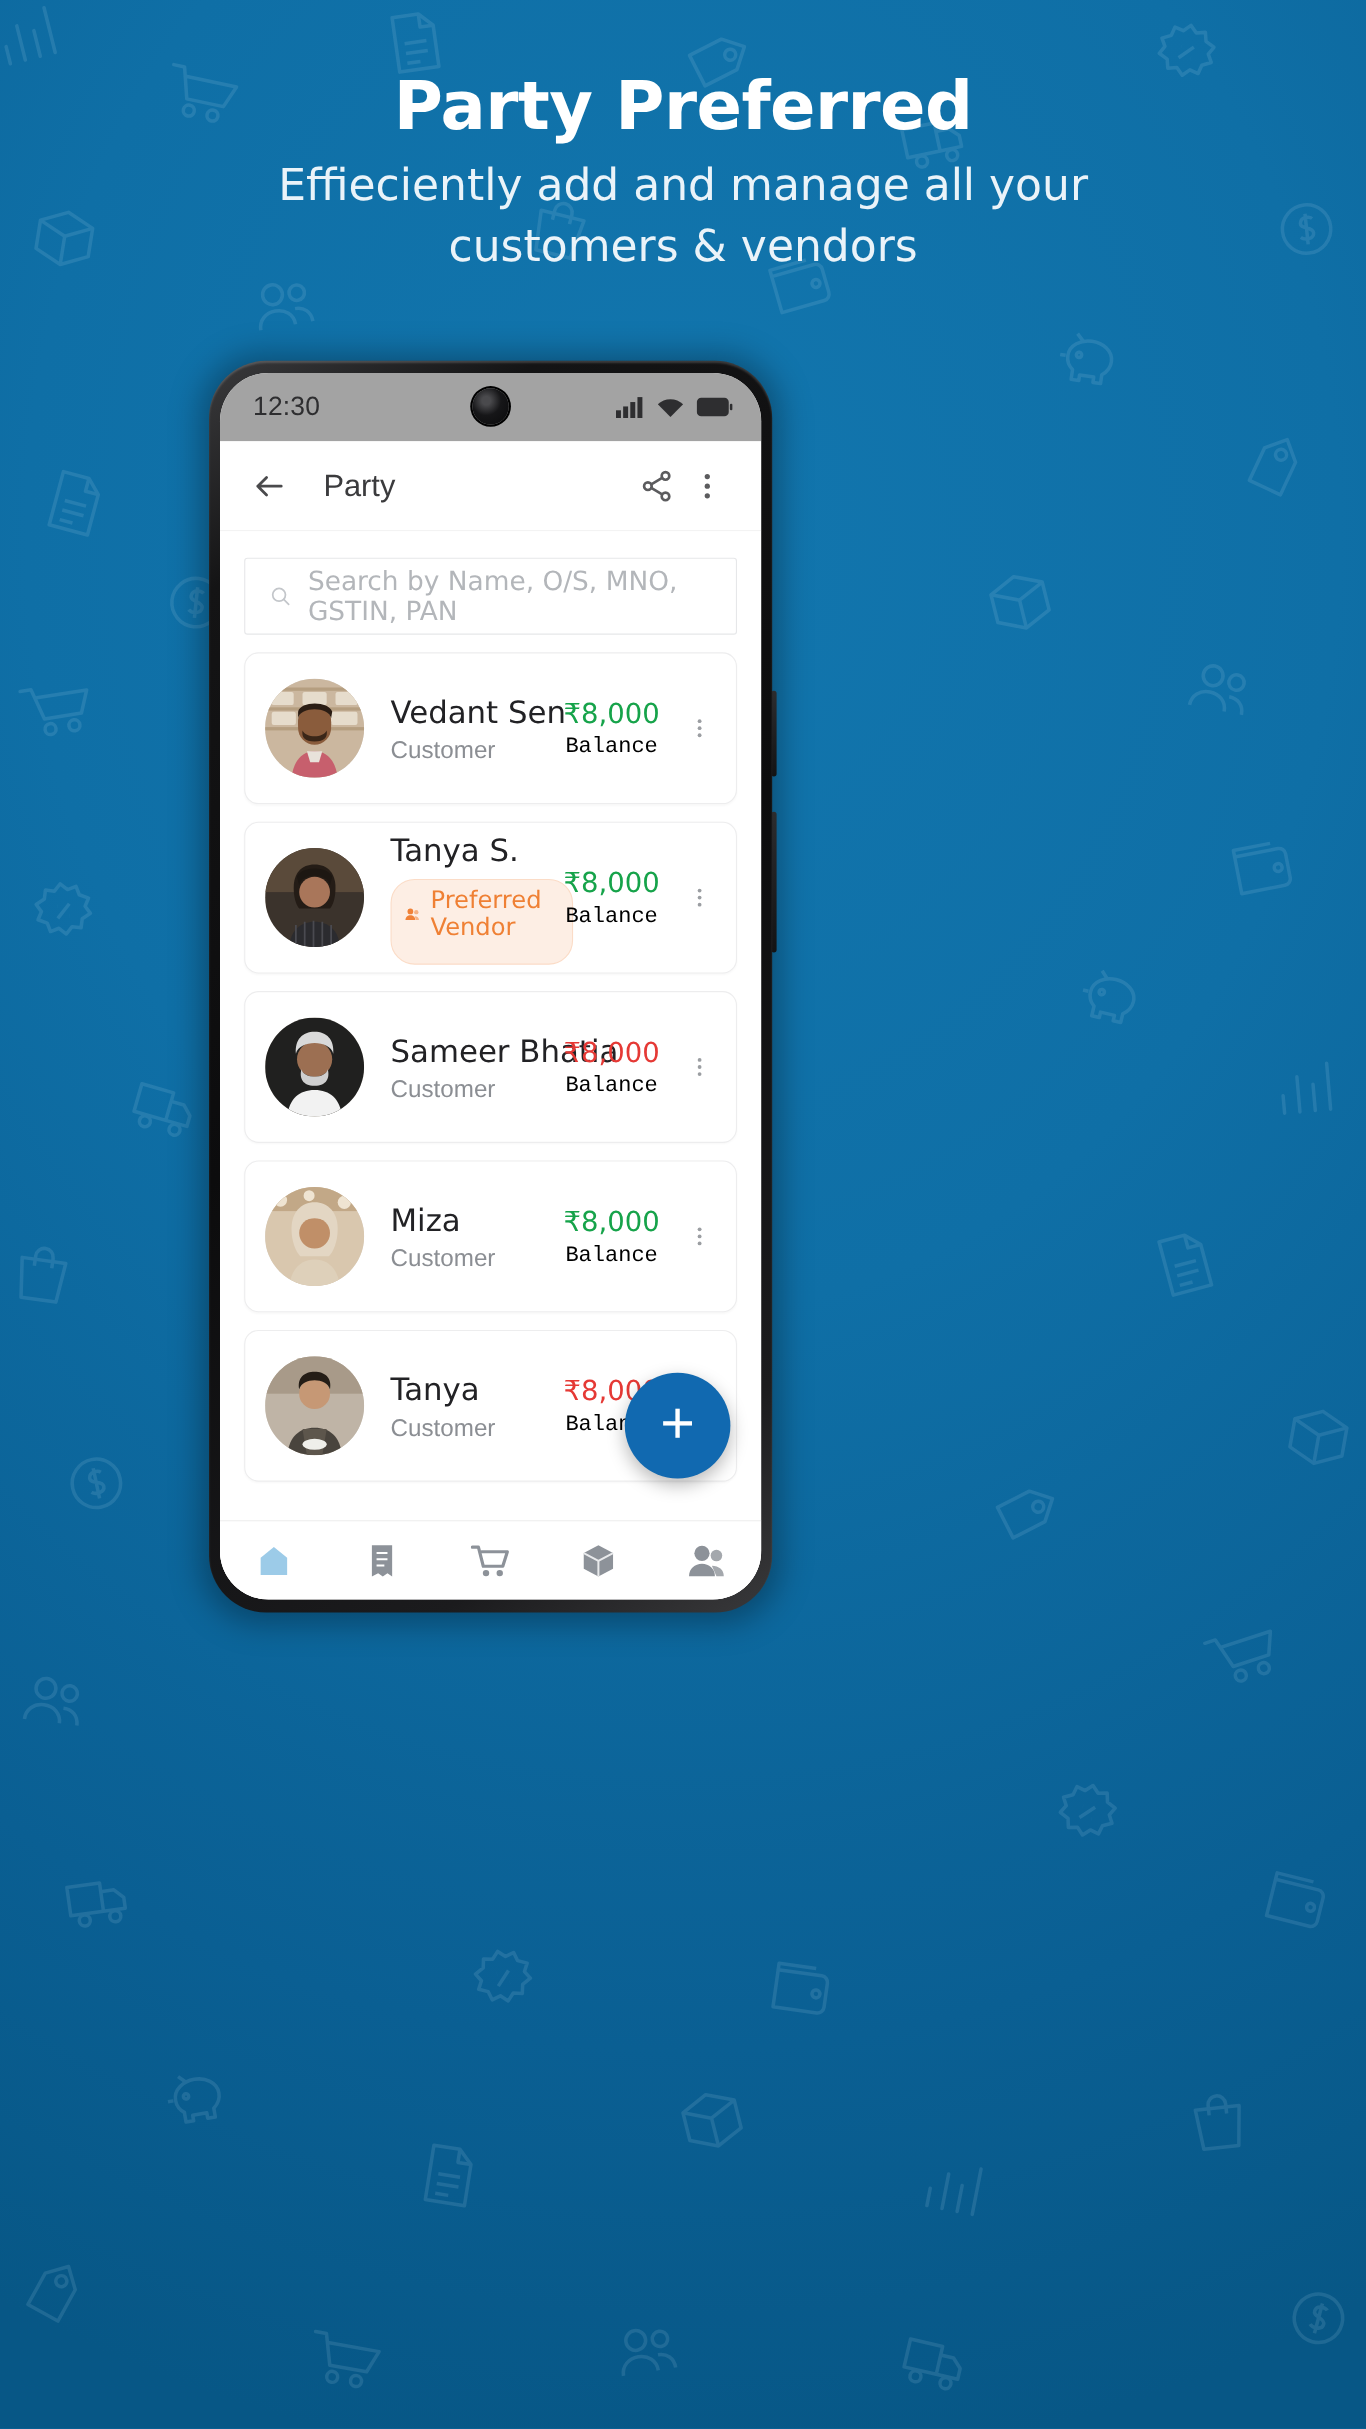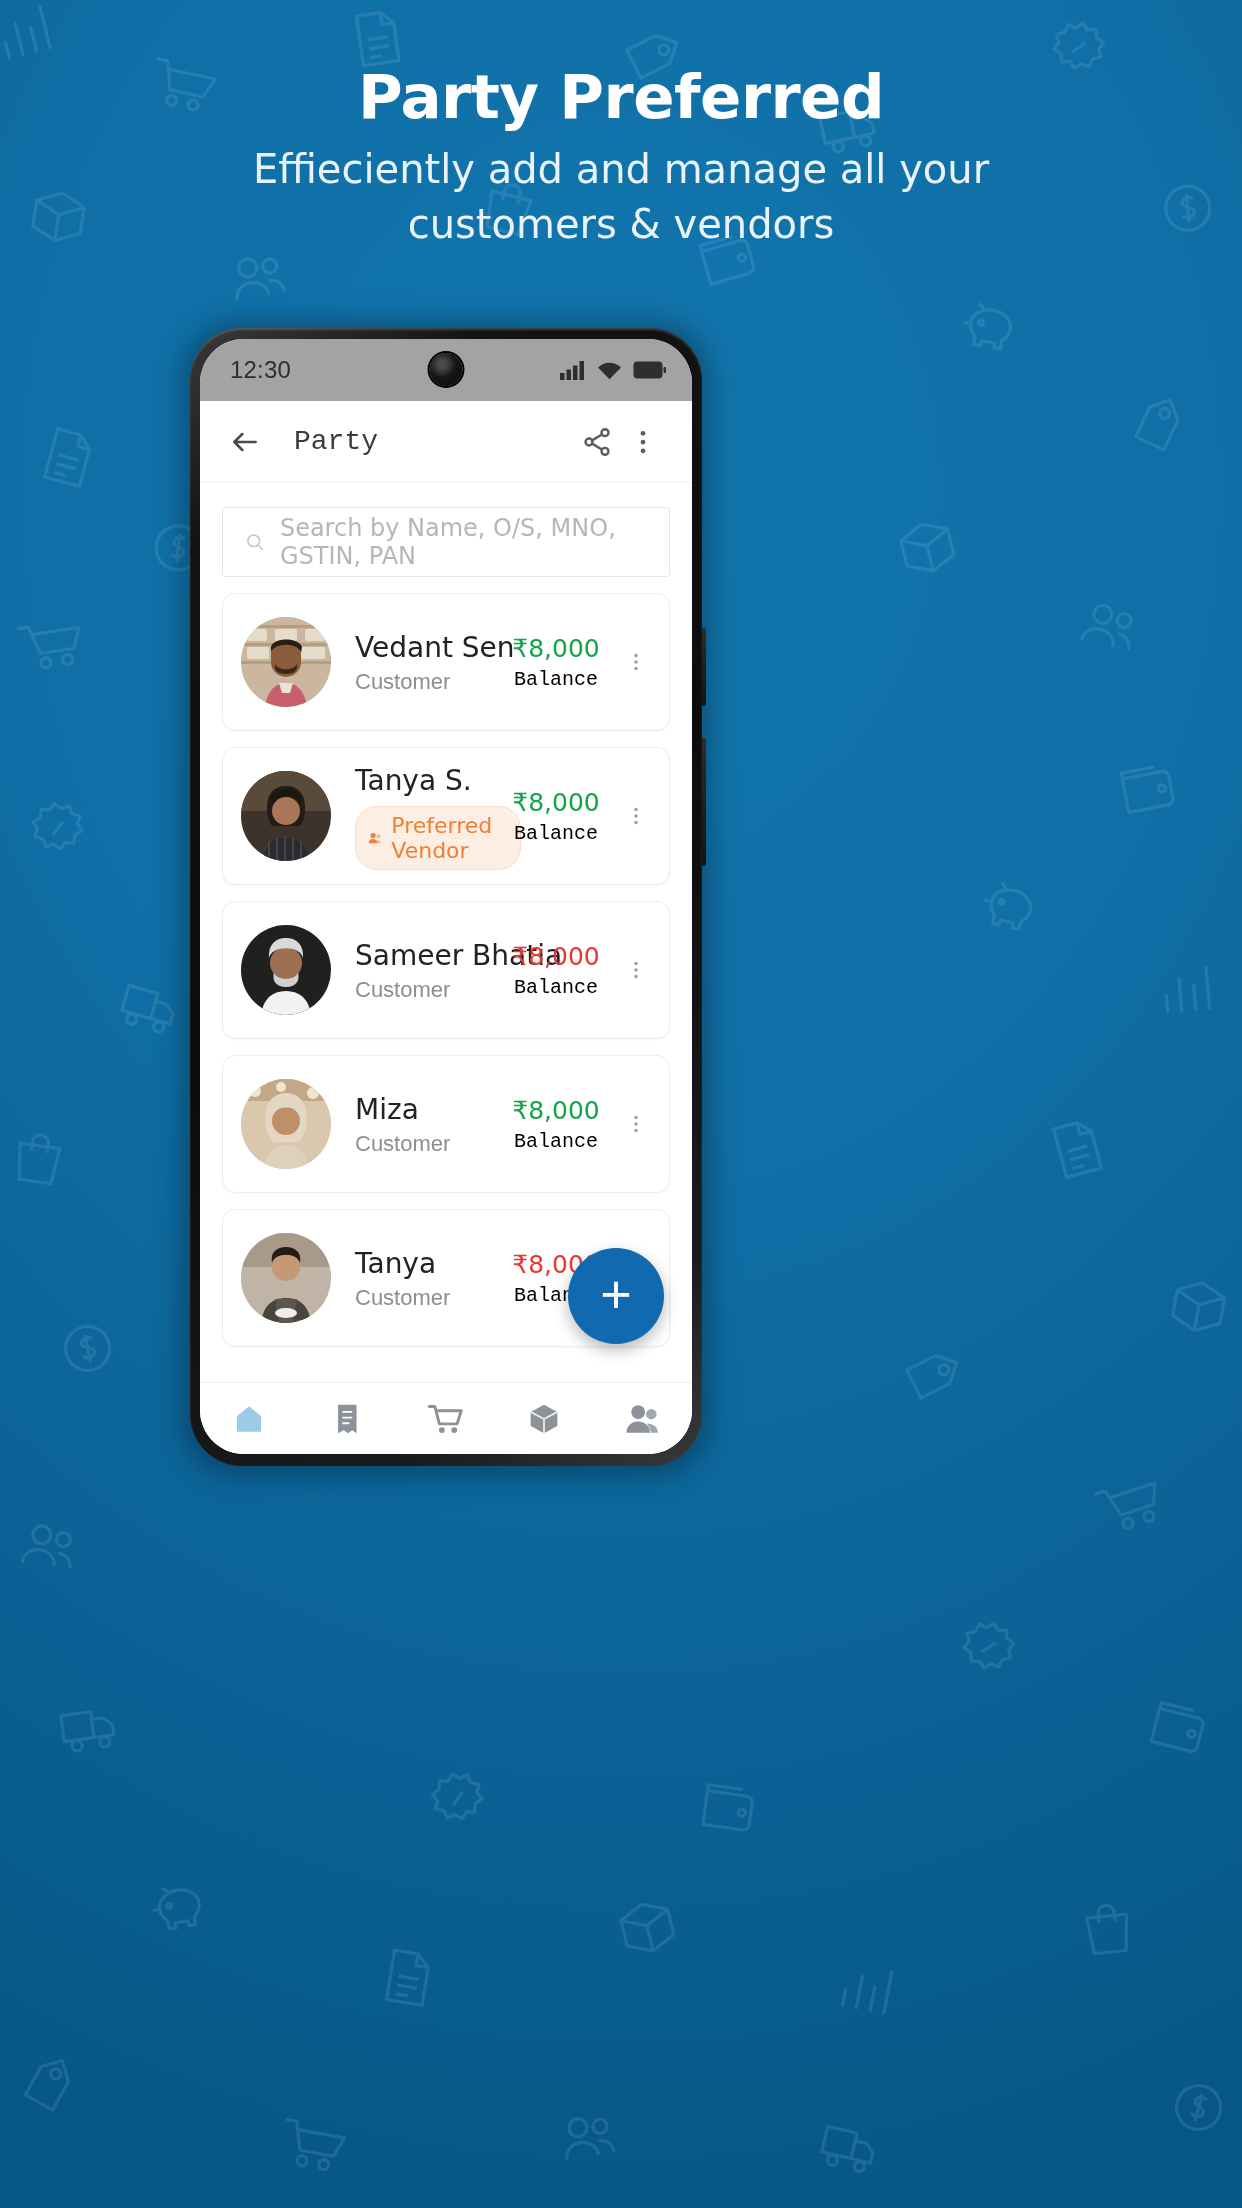--- a/index.html
+++ b/index.html
@@ -66,21 +66,21 @@
     width:33px; height:33px; border-radius:50%;
     background:radial-gradient(circle at 38% 34%, #4a4a4d 0 13%, #161618 45%, #0a0a0b 100%);
     box-shadow:0 0 0 2px #000;
   }
   
   .appbar {
     height:82px; display:flex; align-items:center; padding:0 26px 0 22px;
     background:#fff; border-bottom:1px solid #f0f0f0;
   }
   .appbar-title { font-size:28px; color:#3b3b3d; margin-left:26px; flex:1;
-                  font-family:Liberation Mono, monospace; }
+                  font-family:Liberation Sans, sans-serif; }
   .ab-icon { width:46px; height:46px; display:flex; align-items:center; justify-content:center; }
   
   .content { position:relative; height:calc(100% - 62px - 82px); background:#fff; }
   .scroll { position:absolute; inset:0 0 72px 0; overflow:hidden; padding:0 18px; }
   .searchbox {
     margin:24px 4px 16px 4px; height:70px; border:1px solid #e6e7e9; border-radius:3px;
     display:flex; align-items:center; padding:0 22px; gap:15px; background:#fff;
   }
   .search-ph { font-size:24px; color:#b3b6ba; font-family:"DejaVu Sans", sans-serif; }
   .card {
@@ -94,21 +94,21 @@
   }
   .av-in { position:absolute; inset:0; }
   .party-info { flex:1; padding-left:24px; min-width:0; }
   .party-name { font-size:28px; color:#222225; line-height:1.25;
                 font-family:"DejaVu Sans", sans-serif; white-space:nowrap; }
   .party-sub { font-size:22px; color:#8b8e93; margin-top:4px;
                font-family:Liberation Sans, sans-serif; }
   .badge {
     display:inline-flex; align-items:center; gap:9px; margin-top:8px;
     background:#fdeee4; border:1px solid #fbdcc7; color:#ef8034;
-    border-radius:22px; padding:6px 18px 6px 12px; font-size:22px;
+    border-radius:22px; padding:6px 18px 20px 12px; font-size:22px;
     font-family:"DejaVu Sans", sans-serif;
   }
   .bal { text-align:center; flex:none; width:126px; }
   .bal-amt { font-size:25px; font-weight:500; font-family:"DejaVu Sans", sans-serif; white-space:nowrap; }
   .bal-amt.pos { color:#16a34a; }
   .bal-amt.neg { color:#e53935; }
   .bal-lbl { font-size:20px; color:#000000; margin-top:5px; font-family:Liberation Mono, monospace; }
   .kebab { width:34px; flex:none; display:flex; align-items:center; justify-content:center; }
   
   .fab {

